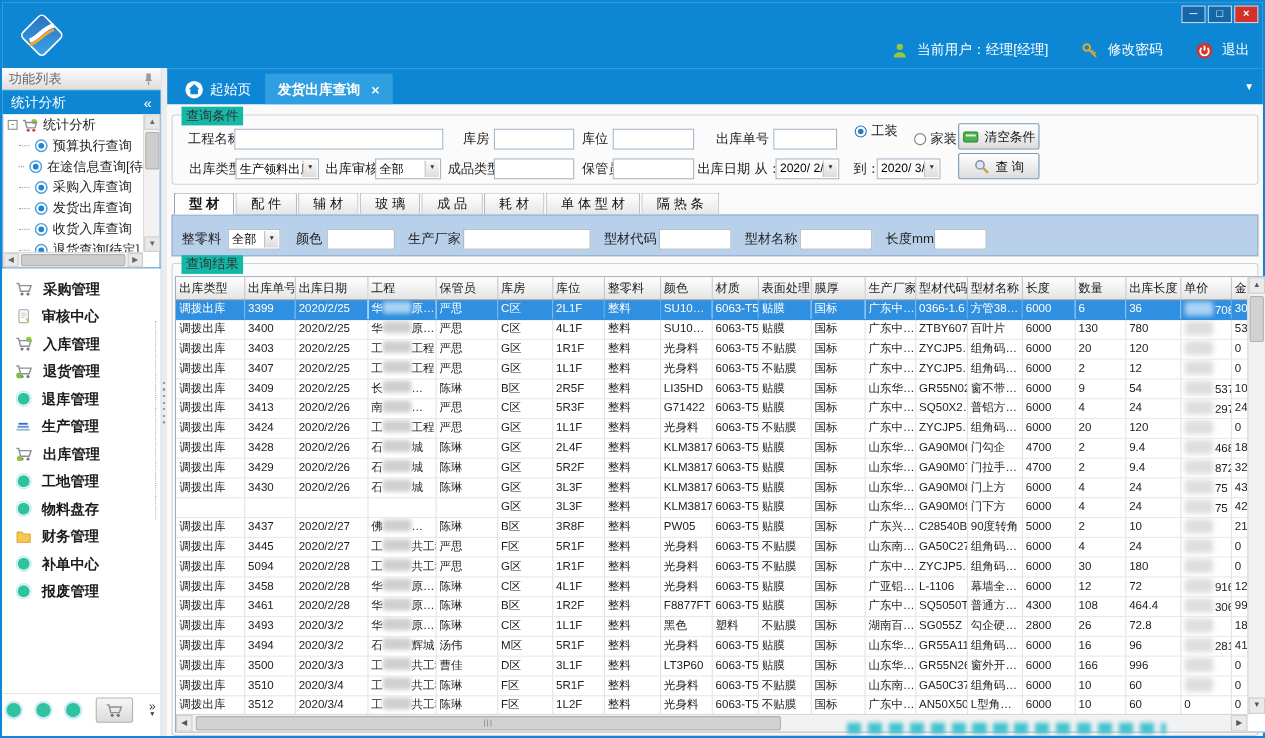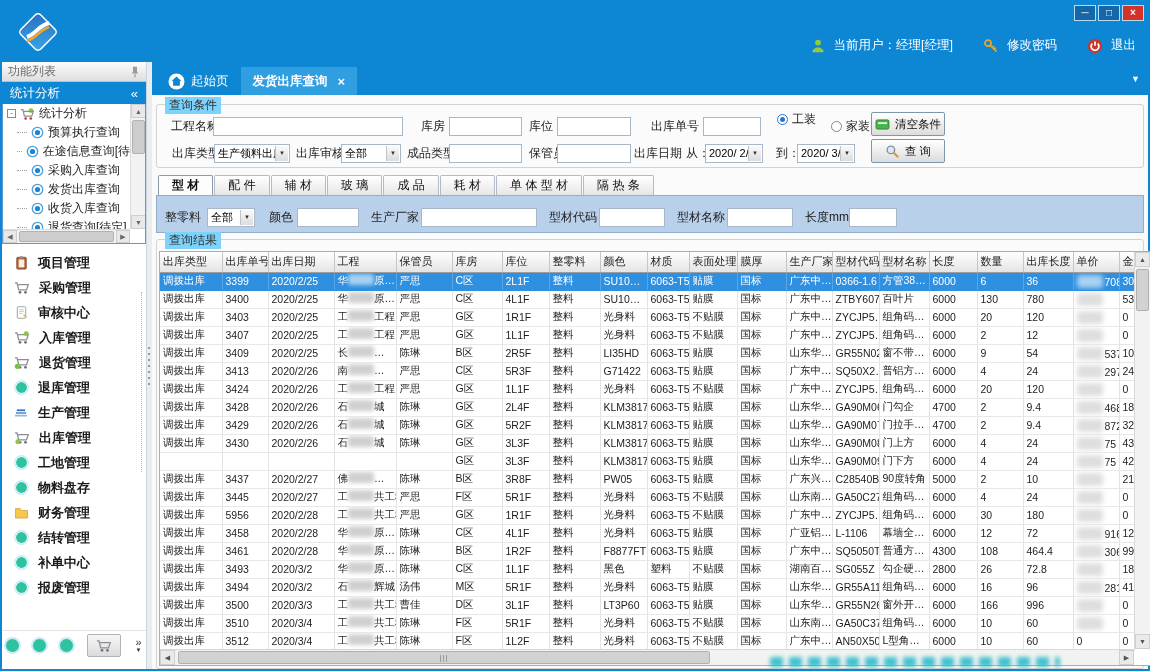--- a/index.html
+++ b/index.html
@@ -67,21 +67,21 @@
   
   .content { position:relative; flex:1; display:flex; flex-direction:column; }
   .tabbar { height:33px; background:#0d86d4; display:flex; align-items:flex-end; padding-left:4px; }
   .tab { height:28px; display:flex; align-items:center; gap:6px; padding:0 12px; color:#fff; font-size:12.5px; cursor:pointer; }
   .tab.active { background:#2f9fe2; font-weight:bold; }
   .tab .close-x { font-size:13px; margin-left:4px; opacity:.95; }
   .tab-caret { margin-left:auto; margin-right:8px; align-self:center; color:#fff; font-size:9px; cursor:pointer; }
   .content-body { position:relative; flex:1; background:#fafafa; padding:0 4px; }
 
   .groupbox { position:relative; border:1px solid #d2d2d2; border-radius:3px; background:#fbfbfb; }
-  .groupbox > .legend { position:absolute; top:-8px; left:8px; background:#7dd3fc; padding:0 4px;
+  .groupbox > .legend { position:absolute; top:-8px; left:8px; background:#14b8a6; padding:0 4px;
     font-size:12px; color:#333; }
   .gb-query { margin-top:9px; height:64px; }
   .fld { position:absolute; height:24px; display:flex; align-items:center; }
   .flabel { font-size:12px; color:#222; white-space:nowrap; }
   .tbox { height:19px; border:1px solid #a7b8c9; background:#fff; font-size:11px; padding:0 3px; width:100%;
     font-family:inherit; }
   .combo { position:relative; height:19px; border:1px solid #a7b8c9; background:#fff; font-size:11px;
     display:flex; align-items:center; padding:0 16px 0 3px; white-space:nowrap; cursor:pointer; }
   .combo .ar { position:absolute; right:1px; top:1px; bottom:1px; width:13px;
     background:linear-gradient(#fafafa,#dcdcdc); border-left:1px solid #c2c2c2; font-size:6px; color:#333;
@@ -285,30 +285,20 @@
         </div>
         <div class="hscroll" style="right:15px;">
           <span class="arr lf">◀</span>
           <span class="thumb" style="left:16px;right:16px"></span>
           <span class="arr rt">▶</span>
         </div>
       </div>
       <div class="modules" id="module-list">
           <div class="module-item">
             <span class="ic">
-              <svg width="15" height="15" viewBox="0 0 16 16">
-                <rect x="3" y="2.5" width="10" height="12.5" rx="1" fill="#b4663a" stroke="#8a4a26"></rect>
-                <rect x="5" y="4.8" width="6" height="8.4" fill="#f5f0e6"></rect>
-                <rect x="6" y="1.2" width="4" height="2.6" rx="1" fill="#8f8f8f"></rect>
-              </svg>
-            </span>
-            <span>项目管理</span>
-          </div>
-          <div class="module-item">
-            <span class="ic">
               <svg width="16" height="15" viewBox="0 0 17 15">
                 <path d="M1 2.5h2.2L5 10h8.3l1.8-5.5H4.4" fill="none" stroke="#8b9096" stroke-width="1.4"></path>
                 <circle cx="6.4" cy="12.6" r="1.5" fill="#6f7478"></circle>
                 <circle cx="12.2" cy="12.6" r="1.5" fill="#6f7478"></circle>
               </svg>
             </span>
             <span>采购管理</span>
           </div>
           <div class="module-item">
             <span class="ic">
@@ -390,29 +380,20 @@
             </span>
             <span>物料盘存</span>
           </div>
           <div class="module-item">
             <span class="ic">
               <svg width="15" height="13" viewBox="0 0 16 14">
                 <path d="M1.5 2.8h5L8 4.8h6.5V13H1.5z" fill="#f6c64e" stroke="#caa032" stroke-width=".8"></path>
               </svg>
             </span>
             <span>财务管理</span>
-          </div>
-          <div class="module-item">
-            <span class="ic">
-              <svg width="15" height="15" viewBox="0 0 16 16">
-                <circle cx="8" cy="8" r="7.2" fill="none" stroke="#c8e9f5" stroke-width="1.4"></circle>
-                <circle cx="8" cy="8" r="5.8" fill="#2cc39e"></circle>
-              </svg>
-            </span>
-            <span>结转管理</span>
           </div>
           <div class="module-item">
             <span class="ic">
               <svg width="15" height="15" viewBox="0 0 16 16">
                 <circle cx="8" cy="8" r="7.2" fill="none" stroke="#c8e9f5" stroke-width="1.4"></circle>
                 <circle cx="8" cy="8" r="5.8" fill="#2cc39e"></circle>
               </svg>
             </span>
             <span>补单中心</span>
           </div>
@@ -964,21 +945,21 @@
                     <td>GA50C27</td>
                     <td>组角码…</td>
                     <td>6000</td>
                     <td>4</td>
                     <td>24</td>
                     <td><span class="pblur"></span><span></span></td>
                     <td>0</td>
                   </tr>
                   <tr>
                     <td>调拨出库</td>
-                    <td>5956</td>
+                    <td>5094</td>
                     <td>2020/2/28</td>
                     <td><span>工</span><span class="blur"></span><span>共工程</span></td>
                     <td>严思</td>
                     <td>G区</td>
                     <td>1R1F</td>
                     <td>整料</td>
                     <td>光身料</td>
                     <td>6063-T5</td>
                     <td>不贴膜</td>
                     <td>国标</td>

